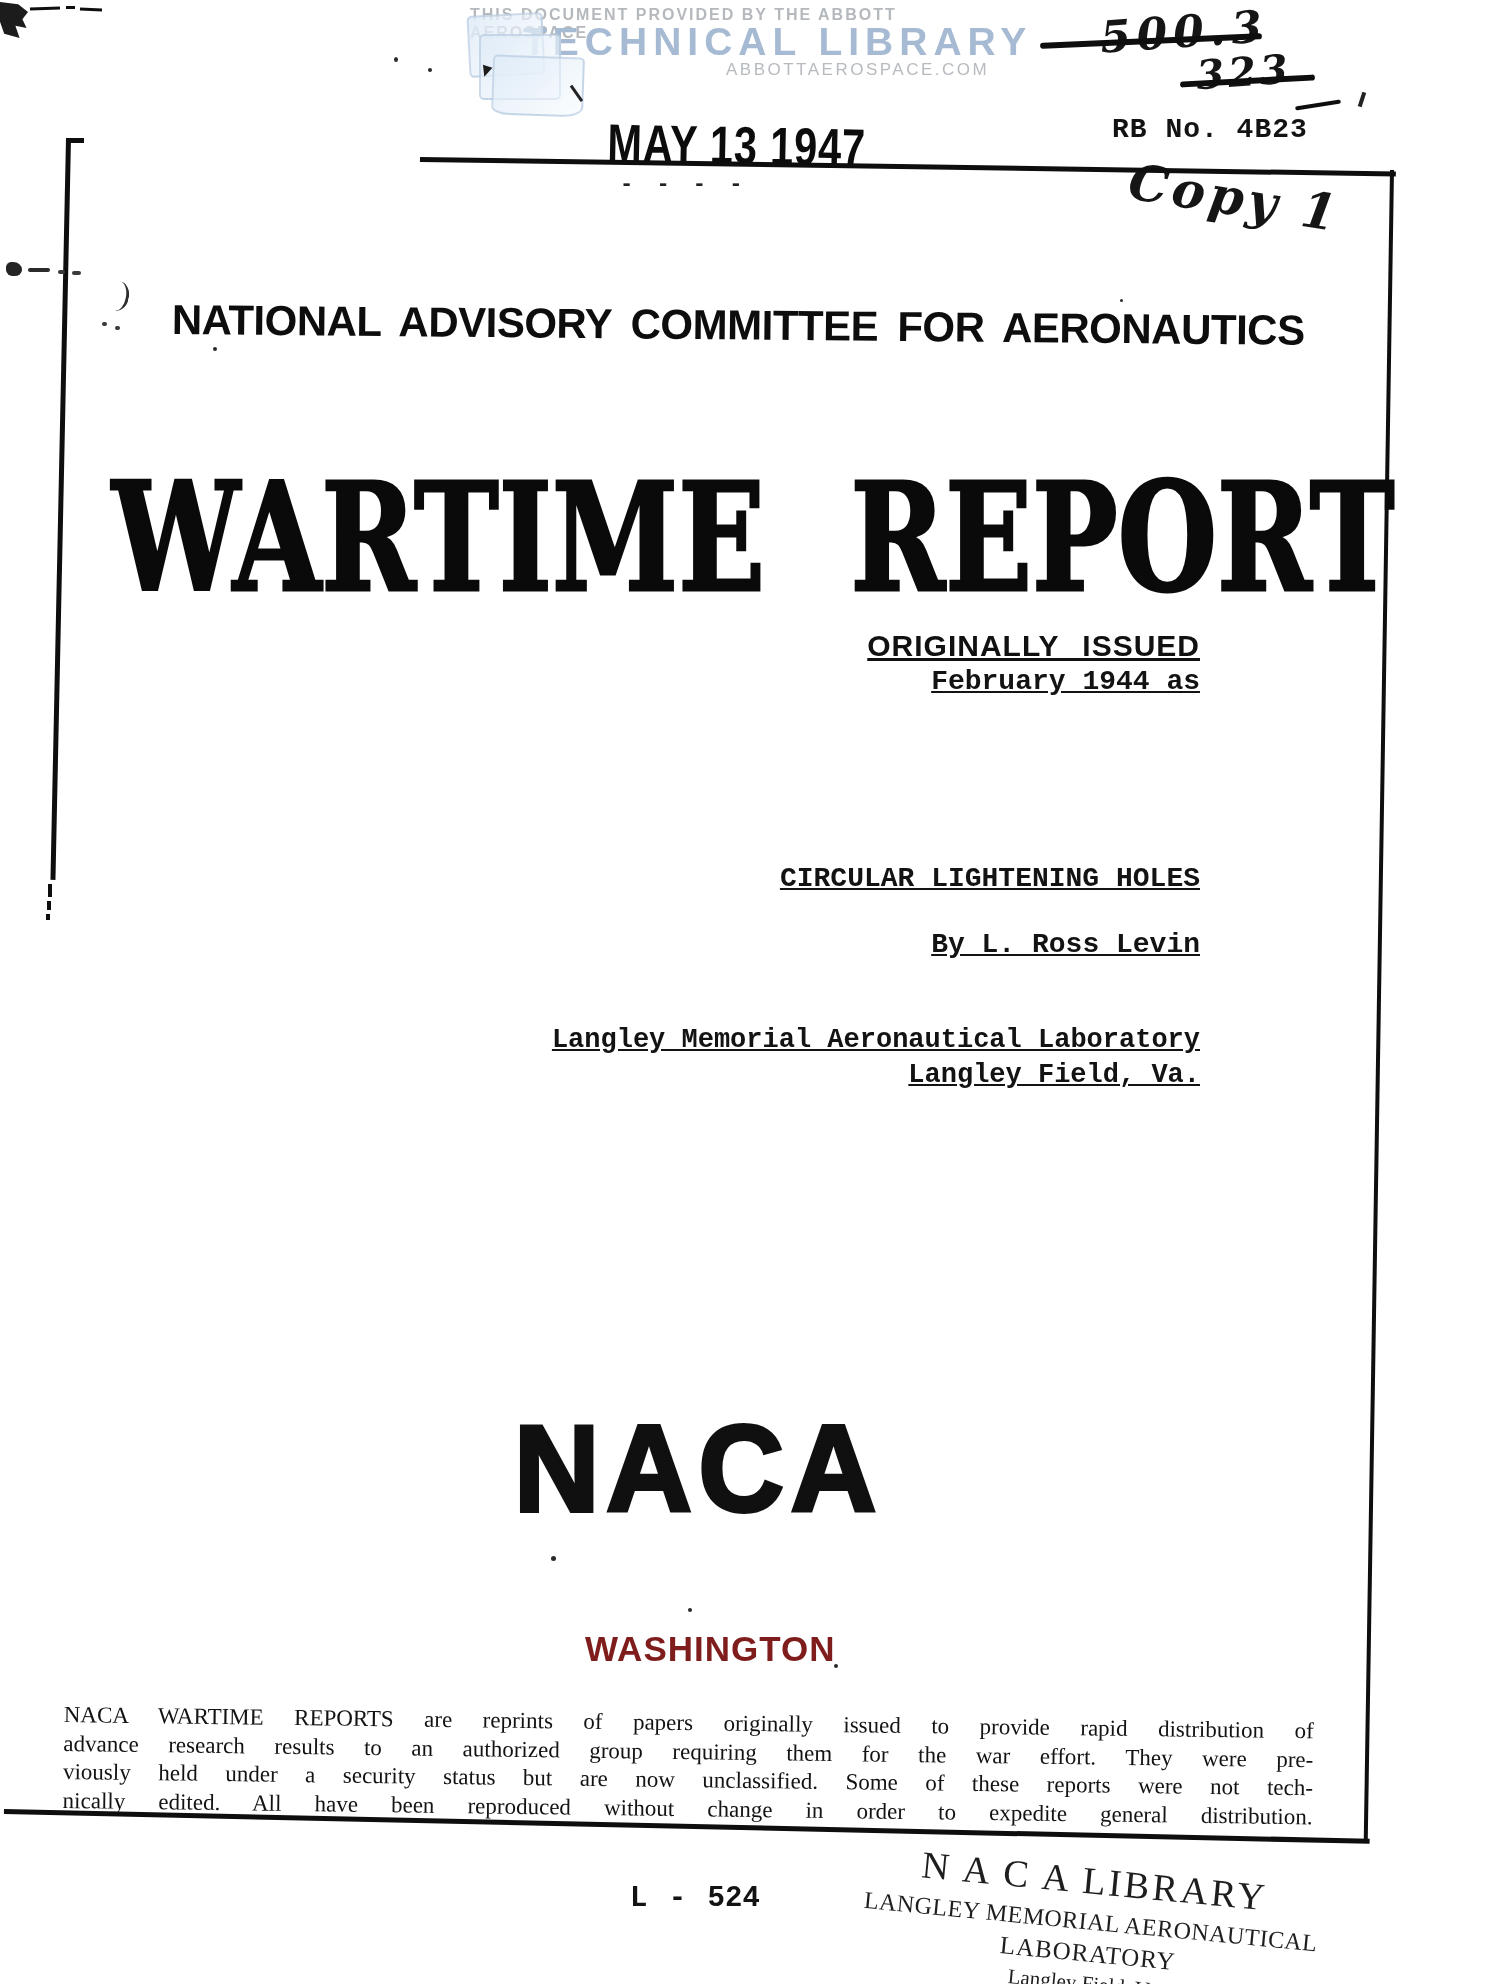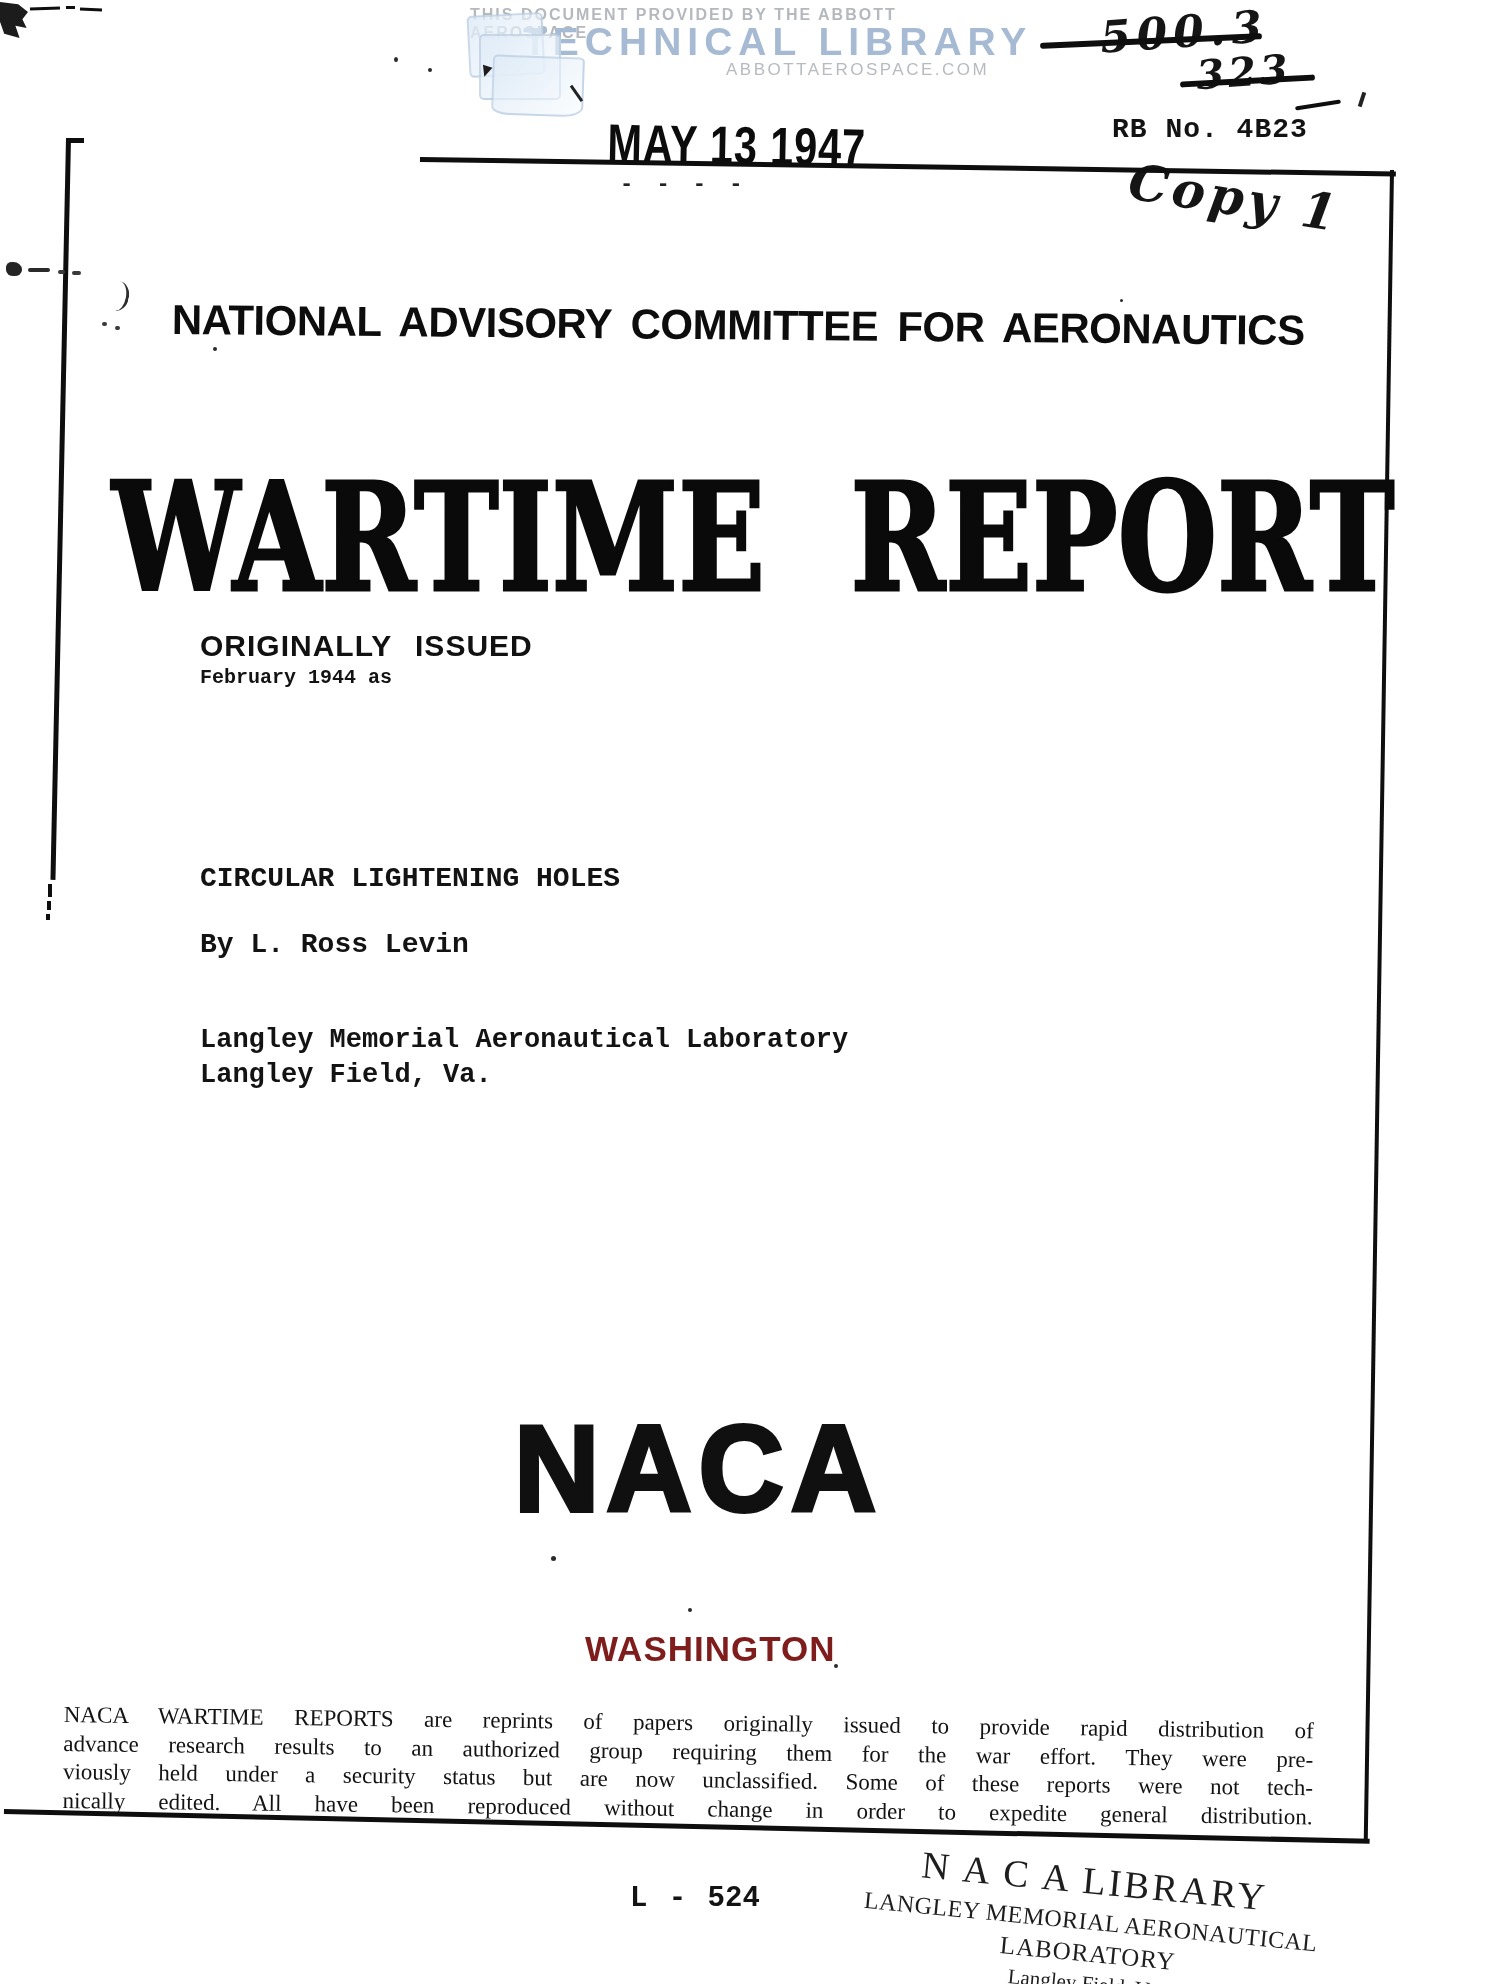--- a/index.html
+++ b/index.html
@@ -66,23 +66,23 @@
 
   
   #committee{left:172px;top:296px;font-size:42px;font-weight:bold;letter-spacing:-.5px;word-spacing:8px;
      transform:rotate(.55deg);transform-origin:left top;white-space:nowrap;color:#0d0d0d;}
   #wartime{left:112px;top:462px;font-family:"DejaVu Serif",serif;font-weight:bold;font-size:150px;line-height:1;
      white-space:nowrap;letter-spacing:0;word-spacing:60px;color:#0a0a0a;-webkit-text-stroke:3px #0a0a0a;
      transform:scale(.76,1);transform-origin:left top;}
 
   
   #typed{left:200px;top:0;width:1000px;height:1200px;}
-  #typed > div{position:absolute;width:100%;text-align:left;white-space:nowrap;}
+  #typed > div{position:absolute;width:100%;text-align:right;white-space:nowrap;text-decoration:underline;}
   #originally{top:629px;font-size:30px;font-weight:bold;letter-spacing:1px;word-spacing:14px;color:#111;}
-  #issued-as{top:666px;font-size:20px;}
+  #issued-as{top:666px;font-size:28px;}
   #bulletin{top:701px;font-size:28px;}
   #title1{top:799px;font-size:28px;}
   #title2{top:863px;font-size:28px;}
   #byline{top:929px;font-size:28px;}
   #lab1{top:1025px;font-size:27px;}
   #lab2{top:1060px;font-size:27px;}
 
   
   #naca-logo{left:514px;top:1408px;font-size:122px;font-weight:bold;letter-spacing:7px;line-height:1;
      -webkit-text-stroke:4px #101010;color:#101010;transform:scale(.97,1);transform-origin:left top;}

